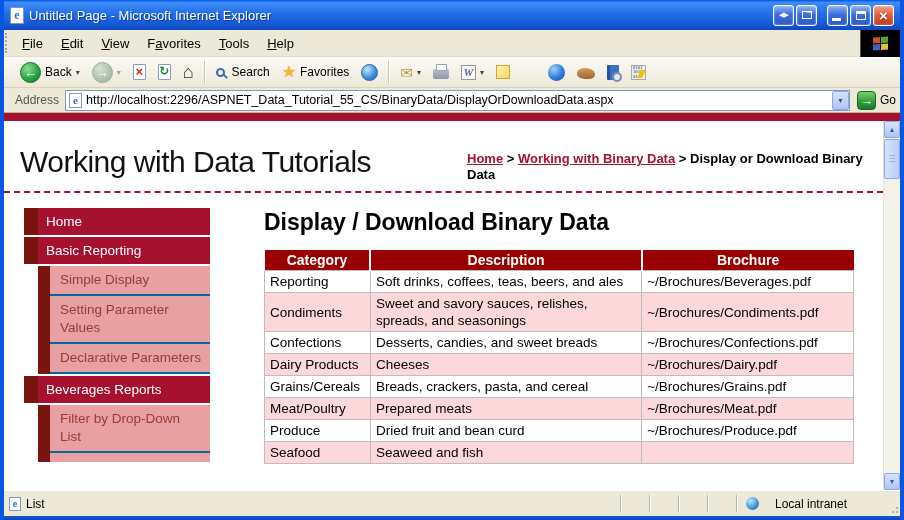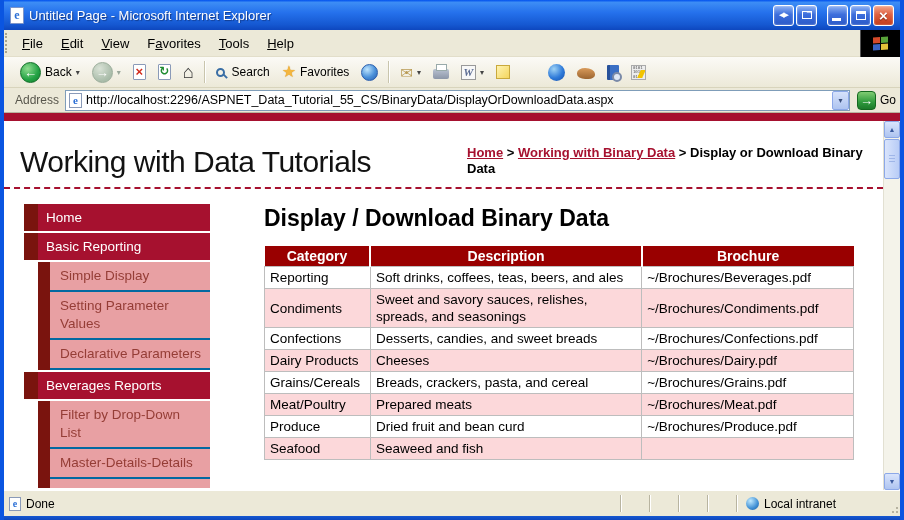--- a/index.html
+++ b/index.html
@@ -103,21 +103,21 @@
   .go-ic { width:19px; height:19px; border-radius:4px; border:1px solid #14691F;
     background:linear-gradient(180deg,#7FCC72,#2E9A3C 60%,#1C7A2A); color:#fff; font-weight:bold;
     display:flex; align-items:center; justify-content:center; font-size:13px; }
 
   
   .content { flex:1 1 auto; background:#fff; position:relative; overflow:hidden; }
   .crimson-band { height:8px; background:#A6112F; }
   .content-inner { padding:16px 17px 0 0; }
   .page-head { display:flex; justify-content:space-between; align-items:flex-start; padding:8px 16px 6px 16px; }
   .site-title { font-size:30px; letter-spacing:-0.5px; color:#121212; white-space:nowrap; }
-  .breadcrumb { width:400px; font-size:13px; font-weight:bold; color:#000; line-height:16px; }
+  .breadcrumb { width:400px; font-size:13px; font-weight:bold; color:#000; line-height:16px; margin-top:6px; }
   .bc-link { color:#A6112F; text-decoration:underline; cursor:pointer; }
   .dashes { border-bottom:2px dashed #A6112F; margin:2px 0 0 0; }
   .page-body { display:flex; align-items:flex-start; padding-top:13px; }
 
   
   .sidebar { width:186px; margin-left:20px; flex:0 0 186px; font-size:13.5px; }
   .side-item { display:flex; }
   .side-item.lvl0 { margin:2px 0; }
   .lvl0 .accent { width:14px; background:#7A140E; flex:0 0 14px; }
   .lvl0 .box { flex:1; background:#A6112F; color:#fff; padding:5px 8px; line-height:17px; }
@@ -152,21 +152,21 @@
   .sc-track { flex:1; }
 
   
   .statusbar { height:26px; flex:0 0 26px; background:#ECE9D8; border-top:1px solid #fff;
     display:flex; align-items:center; font-size:12px; padding-left:5px; color:#000; }
   .sb-left { display:flex; align-items:center; gap:5px; }
   .sb-page { width:12px; height:14px; background:#fff; border:1px solid #8a9ab8; color:#2B6FD6;
     font:bold 10px/12px "Liberation Serif",serif; text-align:center; }
   .sb-seps { margin-left:auto; display:flex; }
   .sb-sep { width:2px; height:17px; border-left:1px solid #B8B4A0; border-right:1px solid #fff; margin-left:27px; }
-  .sb-zone { display:flex; align-items:center; gap:5px; width:148px; padding-left:8px; }
+  .sb-zone { display:flex; align-items:center; gap:16px; width:148px; padding-left:8px; }
   .globe-sm { width:13px; height:13px; border-radius:50%;
     background:radial-gradient(circle at 35% 30%,#BFE9FF,#3F8FD4 60%,#1A5A9E); }
   .sb-grip { width:14px; height:100%; position:relative; }
   .sb-grip::after { content:""; position:absolute; right:2px; bottom:3px; width:9px; height:9px;
     background:
       radial-gradient(circle at 8px 8px,#b6b2a0 1.2px,transparent 1.4px),
       radial-gradient(circle at 8px 4px,#b6b2a0 1.2px,transparent 1.4px),
       radial-gradient(circle at 4px 8px,#b6b2a0 1.2px,transparent 1.4px); }
   .bottom-border { height:4px; flex:0 0 4px; background:linear-gradient(180deg,#1558D1,#0E47BE); }
 </style>
@@ -328,24 +328,20 @@
               <div class="box">Declarative Parameters</div>
             </div>
             <div class="side-item lvl0">
               <div class="accent"></div>
               <div class="box">Beverages Reports</div>
             </div>
             <div class="side-item lvl1">
               <div class="accent"></div>
               <div class="box">Filter by Drop-Down List</div>
             </div>
-            <div class="side-item lvl1">
-              <div class="accent"></div>
-              <div class="box">Master-Details-Details</div>
-            </div>
             <div class="side-item lvl1 clipped">
               <div class="accent"></div>
               <div class="box">Master/Detail Across Two Pages</div>
             </div>
           </div>
         <div class="main">
           <h1>Display / Download Binary Data</h1>
           <table class="grid">
             <thead>
                 <tr>
@@ -404,21 +400,21 @@
       <span class="sc-btn">▲</span>
       <span class="sc-thumb"></span>
       <span class="sc-track"></span>
       <span class="sc-btn">▼</span>
     </div>
   </div>
 
   <div class="statusbar">
     <span class="sb-left">
       <span class="sb-page">e</span>
-      <span>Done</span>
+      <span>List</span>
     </span>
     <span class="sb-seps">
       <span class="sb-sep"></span>
         <span class="sb-sep"></span>
         <span class="sb-sep"></span>
       <span class="sb-sep"></span>
         <span class="sb-sep"></span>
     </span>
     <span class="sb-zone">
       <span class="globe-sm"></span>

